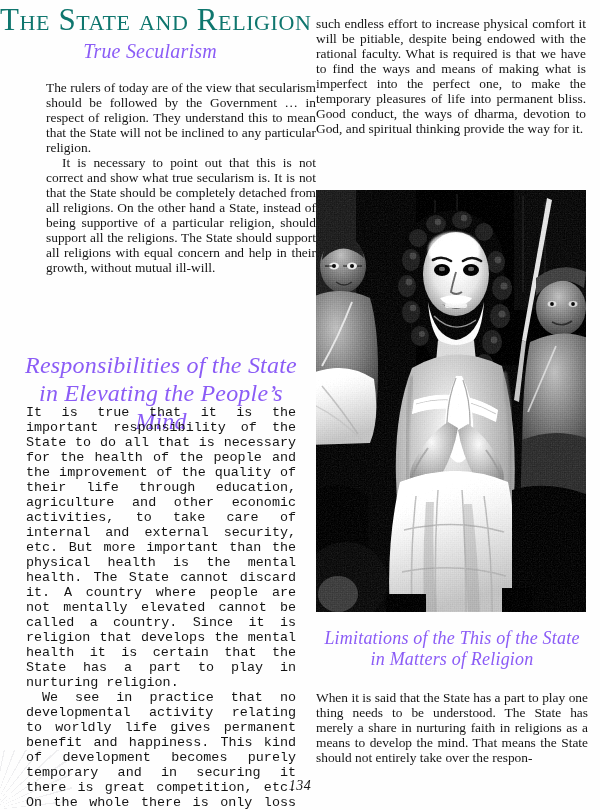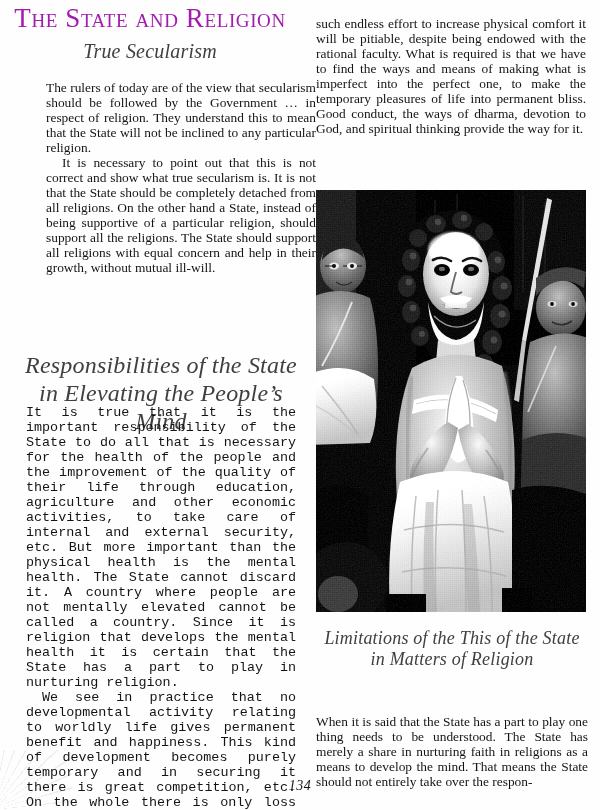--- a/index.html
+++ b/index.html
@@ -30,34 +30,34 @@
     opacity: 0.85;
     pointer-events: none;
   }
 
   .chapter-title {
     position: absolute;
     left: 0;
     top: 4px;
     width: 300px;
     text-align: center;
-    font-size: 27px;
+    font-size: 31px;
     line-height: 1.05;
     font-variant: small-caps;
     letter-spacing: 0.6px;
     font-weight: 400;
-    color: #a21caf;
+    color: #0f766e;
     white-space: nowrap;
   }
 
   .script-head {
     font-family: "Liberation Serif", "DejaVu Serif", serif;
     font-style: italic;
     font-weight: 400;
-    color: #404040;
+    color: #8b5cf6;
     text-align: center;
     line-height: 1.16;
     letter-spacing: 0.2px;
   }
 
   .subtitle {
     position: absolute;
     left: 0;
     top: 40px;
     width: 300px;
@@ -103,21 +103,20 @@
     left: 26px;
     top: 405px;
     width: 270px;
     font-family: Liberation Mono, monospace;
   }
   .block-r2 {
     position: absolute;
     left: 316px;
     top: 690px;
     width: 272px;
-    margin-top: 24px;
   }
 
   
   .photo {
     position: absolute;
     left: 316px;
     top: 190px;
     width: 270px;
     height: 422px;
     background: #1a1a1a;

